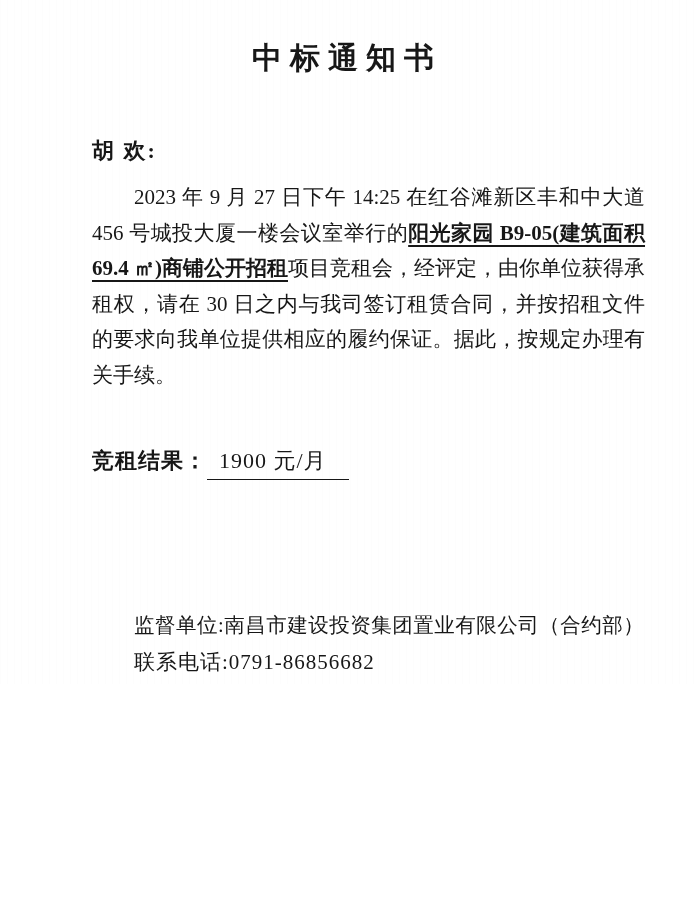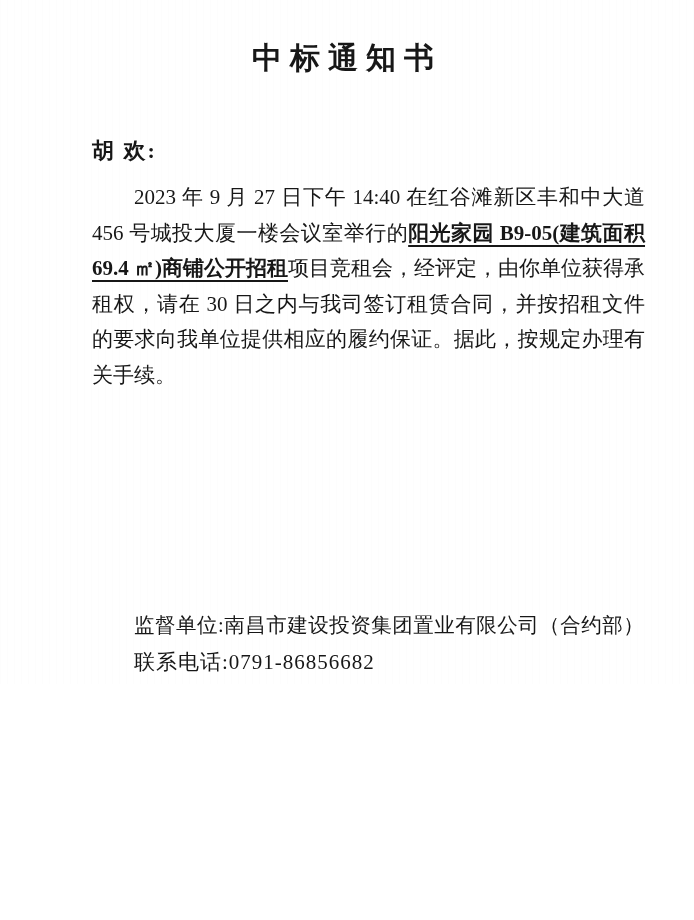--- a/index.html
+++ b/index.html
@@ -112,22 +112,23 @@
 </style>
 </head>
 <body>
 
 <div class="page">
 
   <h1 class="doc-title">中标通知书</h1>
 
   <div class="salutation"><span class="uname">胡 欢</span><span>:</span></div>
 
-  <p class="para para-1"><span>2023 年 9 月 27 日下午 14:40 在红谷滩新区丰和中大道 456 号城投大厦一楼会议室举行的</span><span class="bold-underline">阳光家园 B9-05(建筑面积 69.4 ㎡)商铺公开招租</span><span>项目竞租会，经评定，由你单位获得承租权，请在 30 日之内与我司签订租赁合同，并按招租文件的要求向我单位提供相应的履约保证。据此，按规定办理有关手续。</span></p>
+  <p class="para para-1"><span>2023 年 9 月 27 日下午 14:25 在红谷滩新区丰和中大道 456 号城投大厦一楼会议室举行的</span><span class="bold-underline">阳光家园 B9-05(建筑面积 69.4 ㎡)商铺公开招租</span><span>项目竞租会，经评定，由你单位获得承租权，请在 30 日之内与我司签订租赁合同，并按招租文件的要求向我单位提供相应的履约保证。据此，按规定办理有关手续。</span></p>
 
+  <div class="result-line"><span class="result-label">竞租结果：</span><span class="result-value">1900 元/月</span></div>
 
 
   <div class="supervisor-line">监督单位:南昌市建设投资集团置业有限公司（合约部）</div>
 
   <div class="phone-line">联系电话:0791-86856682</div>
 
   <div class="lessor-line"><span>招租人：</span><span>南昌市建设投资集团置业有限公司</span></div>
 
   <div class="date-line">2023 年 9 月 27 日</div>
 

